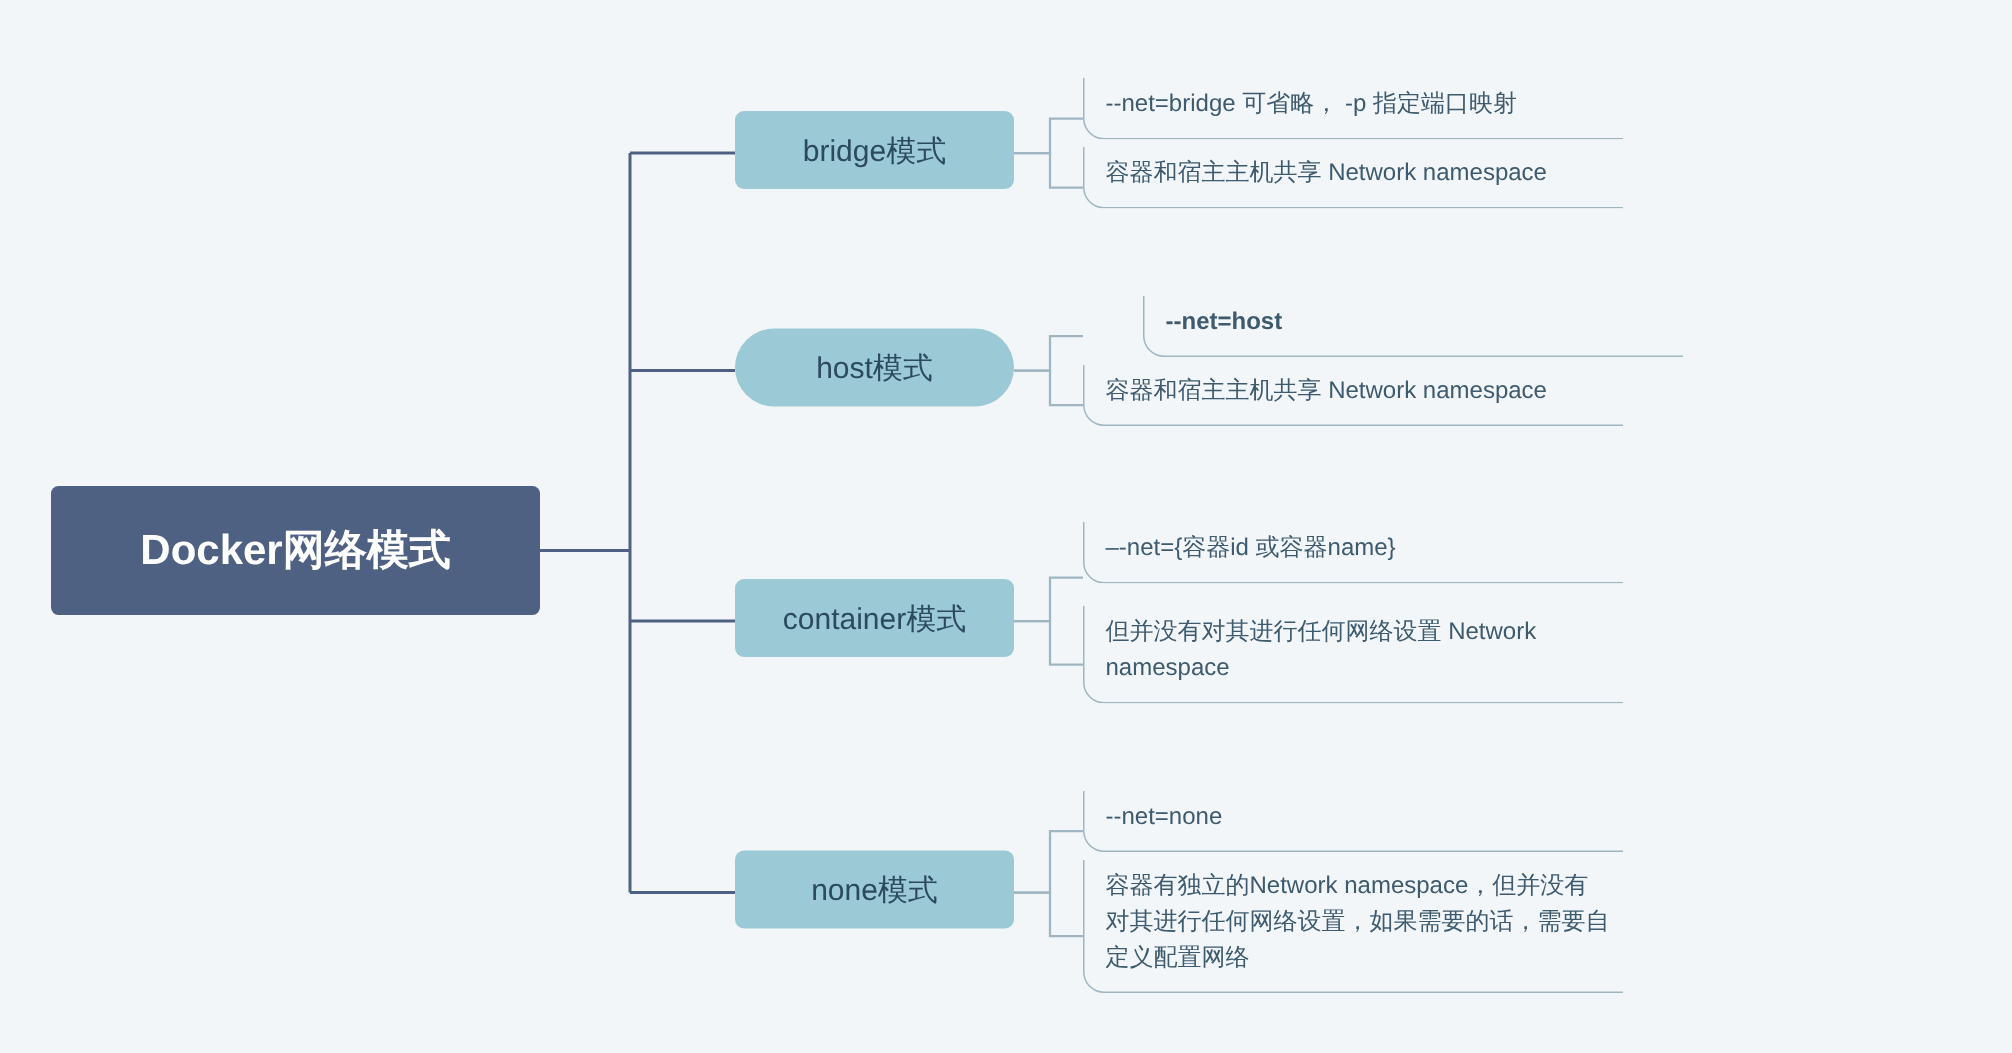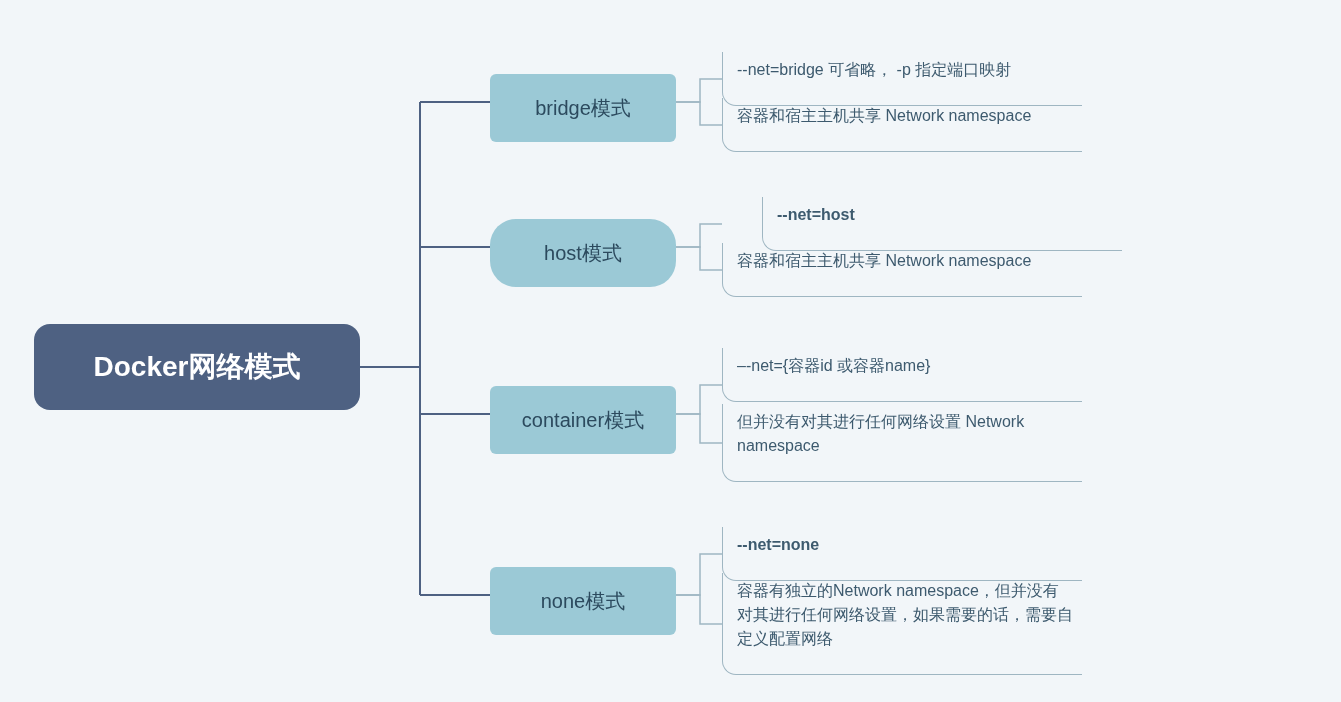--- a/index.html
+++ b/index.html
@@ -12,49 +12,49 @@
     overflow: hidden;
   }
   .root-node {
     position: absolute;
     left: 34px;
     top: 324px;
     width: 326px;
     height: 86px;
     background: #4e6182;
     color: #ffffff;
-    border-radius: 16px;
+    border-radius: 5px;
     display: flex;
     align-items: center;
     justify-content: center;
     font-size: 28px;
     font-weight: 600;
   }
   .branch-node {
     position: absolute;
     background: #9bc9d6;
     color: #2c4a5e;
     border-radius: 6px;
     display: flex;
     align-items: center;
     justify-content: center;
     font-size: 20px;
     font-weight: 400;
-    height: 68px;
+    height: 52px;
     width: 186px;
   }
   .leaf-node {
     position: absolute;
     color: #3d5a6e;
     font-size: 16px;
     line-height: 1.5;
     border-bottom: 1px solid #9fb6c2;
     border-left: 1px solid #9fb6c2;
     border-bottom-left-radius: 14px;
-    padding: 6px 8px 23px 14px;
+    padding: 6px 8px 10px 14px;
     width: 360px;
   }
   .connector {
     position: absolute;
     background: transparent;
     pointer-events: none;
   }
 </style>
 </head>
 <body>
@@ -118,18 +118,18 @@
 <div class="leaf-node" style="left:722px; top:348px;">
   <span>–-net={容器id 或容器name}</span>
 </div>
 <div class="leaf-node" style="left:722px; top:404px;">
   <span>但并没有对其进行任何网络设置 Network namespace</span>
 </div>
 
 <div class="branch-node" style="left:490px; top:567px;">
   <span>none模式</span>
 </div>
-<div class="leaf-node" style="left:722px; top:527px;font-weight:bold;">
+<div class="leaf-node" style="left:722px; top:527px;">
   <span>--net=none</span>
 </div>
 <div class="leaf-node" style="left:722px; top:573px;">
   <span>容器有独立的Network namespace，但并没有对其进行任何网络设置，如果需要的话，需要自定义配置网络</span>
 </div>
 
 </body></html>

